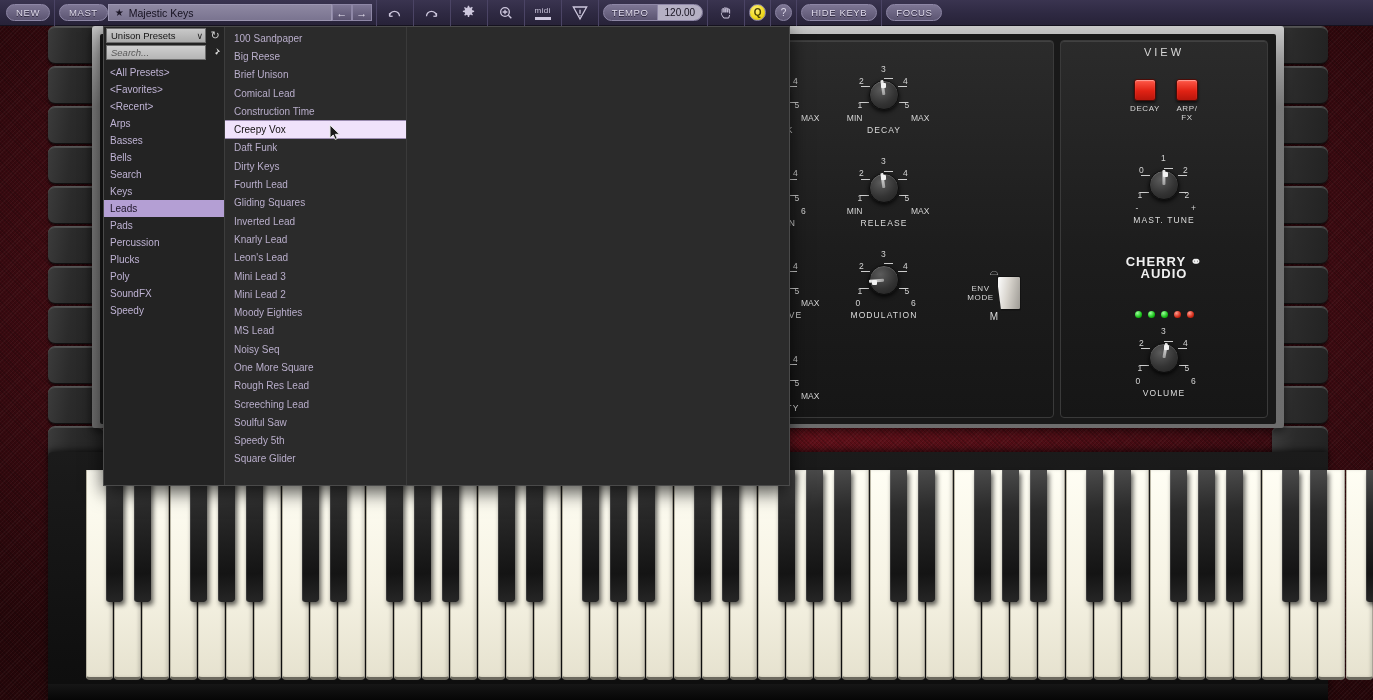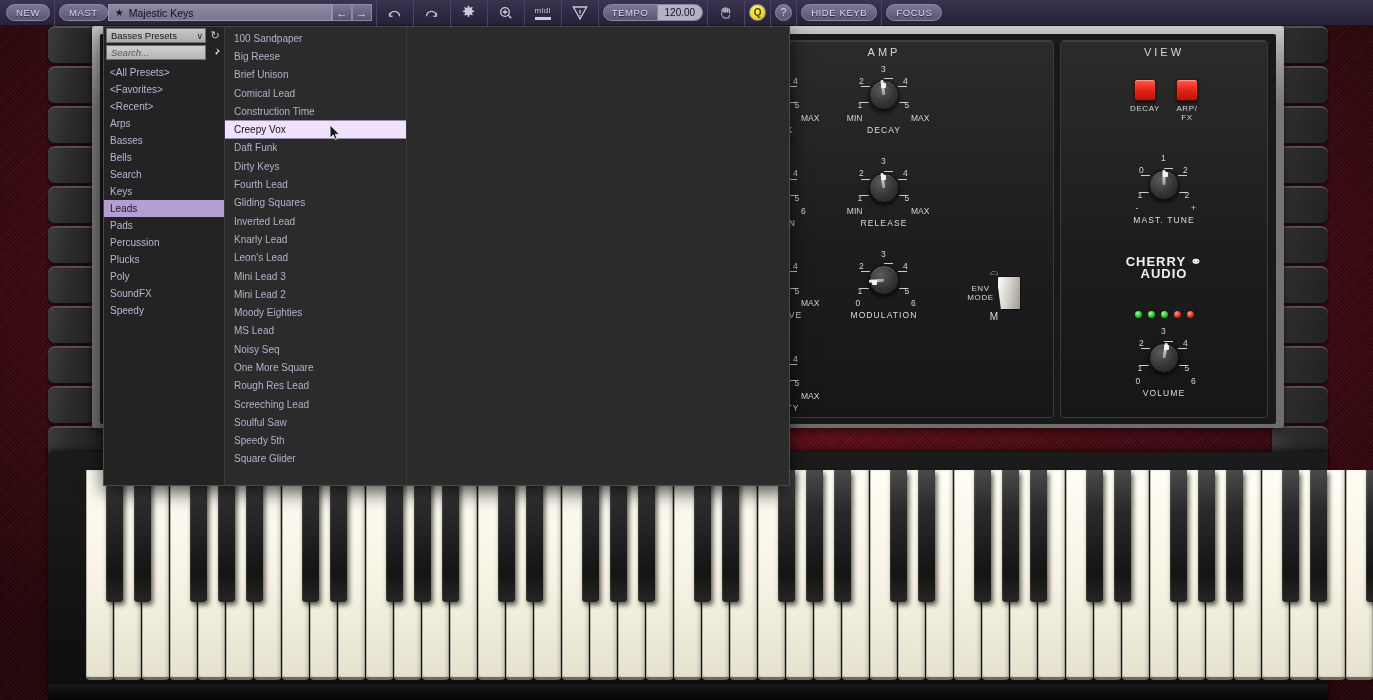--- a/index.html
+++ b/index.html
@@ -502,21 +502,20 @@
                   <path d="M2 40 L63 40" fill="none" stroke="#e8e8e8" stroke-width="1.6"></path>
                   <path d="M59 36 L64 40 L59 44" fill="none" stroke="#e8e8e8" stroke-width="1.6"></path>
                   <text x="7" y="20" fill="#d8d8d8" font-size="7" font-family="Liberation Sans">LPF</text>
                   <text x="47" y="20" fill="#d8d8d8" font-size="7" font-family="Liberation Sans">HPF</text>
                   <text x="30" y="36" fill="#d8d8d8" font-size="7" font-family="Liberation Sans">BPF</text>
                 </svg>
               </div>
             </div>
           </div>
           <div class="module" style="flex: 0 0 340px;">
-            <div class="mod-title">AMP</div>
             <div class="knobgrid" style="grid-template-columns: repeat(3, 1fr); grid-template-rows: repeat(3, 1fr); padding: 0px 4px;">
               <div class="knobcell">
                 <div class="knobwrap" style="width: 92px; height: 64px;">
                   <div class="ticks">
                     <span style="left: 19.436px; top: 37.4881px;">1</span>
                     <div class="tline" style="width: 9px; left: 21.5928px; top: 39.1845px;"></div>
                     <span style="left: 21.0718px; top: 12.5302px;">2</span>
                     <div class="tline" style="width: 9px; left: 22.6623px; top: 22.8659px;"></div>
                     <span style="left: 43px; top: 0.5px;">3</span>
                     <div class="tline" style="width: 9px; left: 46px; top: 15px;"></div>
@@ -843,21 +842,21 @@
       <div class="bkey" style="left: 1195.5px; width: 17px;"></div>
       <div class="bkey" style="left: 1223.5px; width: 17px;"></div>
       <div class="bkey" style="left: 1279.5px; width: 17px;"></div>
     </div>
   <div class="kbfront"></div>
 
   <div class="browser">
     <div class="bcol-left">
       <div class="selrow">
         <div class="combobox">
-          <span>Basses Presets</span>
+          <span>Unison Presets</span>
           <span class="caret">∨</span>
         </div>
         <div class="refresh">↻</div>
       </div>
       <div class="searchrow">
         <div class="searchbox">Search...</div>
         <div class="pin">
           <svg width="11" height="11" viewBox="0 0 24 24" fill="#dcdcdc">
             <path d="M14 2l8 8-4 1-3 6-2-2-6 6 6-6-2-2 6-3z"></path>
           </svg>

